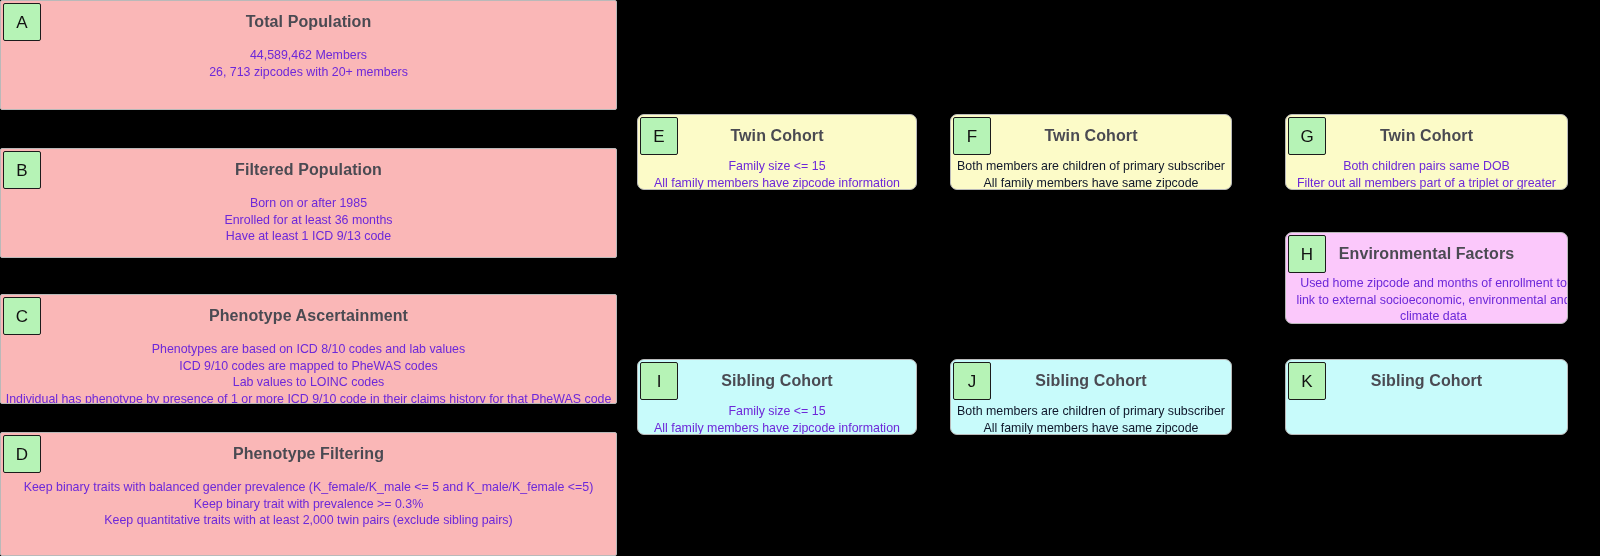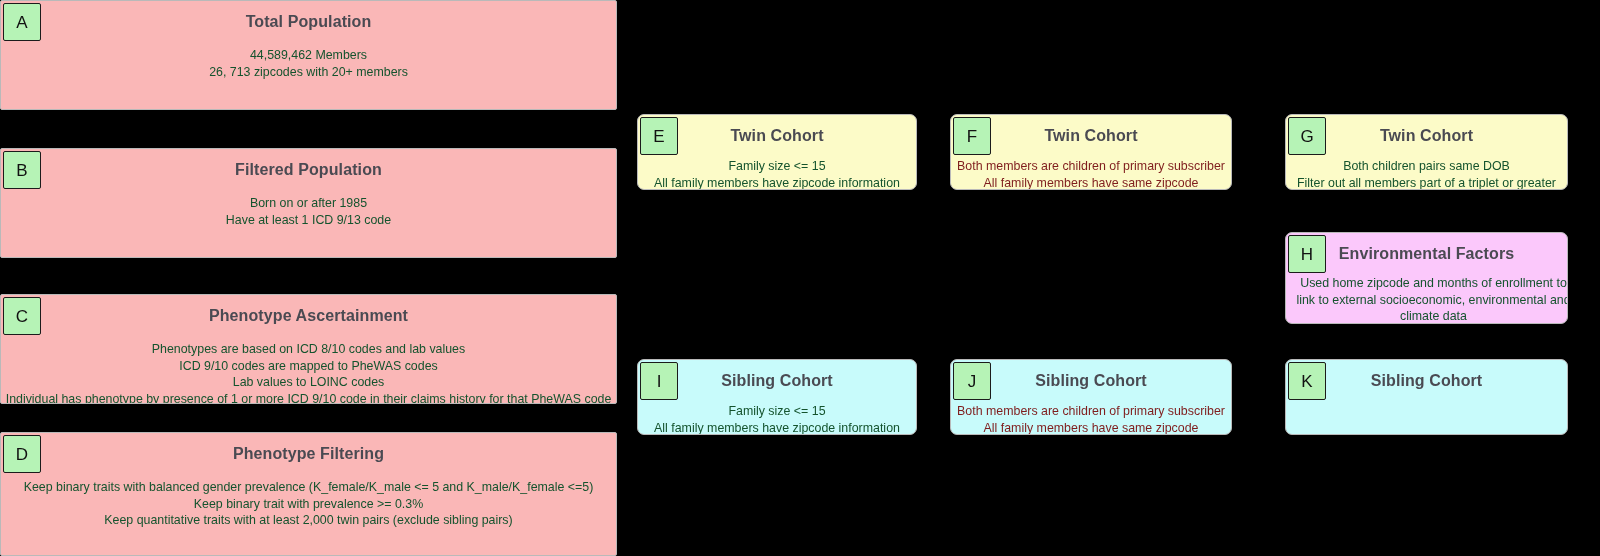--- a/index.html
+++ b/index.html
@@ -60,24 +60,24 @@
     font-size: 16px;
     font-weight: bold;
     color: #4a4a52;
     letter-spacing: .1px;
   }
 
   .lines {
     width: 100%;
     text-align: center;
     font-size: 12.4px;
-    color: #14532d;
+    color: #6d28d9;
     line-height: 16.5px;
   }
-  .lines.muted { color: #7f1d1d; }
+  .lines.muted { color: #0f172a; }
   .lines .ln { display: block; white-space: nowrap; }
 
   
   .col-left { left: 0; width: 617px; }
   #box-a { top: 0;   height: 110px; }
   #box-b { top: 148px; height: 110px; }
   #box-c { top: 294px; height: 110px; }
   #box-d { top: 432px; height: 124px; }
 
   #box-a .title, #box-b .title, #box-c .title, #box-d .title { margin-top: 12px; }
@@ -112,20 +112,21 @@
         <span class="ln">44,589,462 Members</span>
         <span class="ln">26, 713 zipcodes with 20+ members</span>
       </div>
   </div>
 
   <div class="panel pink sq col-left" id="box-b">
     <span class="badge">B</span>
     <div class="title">Filtered Population</div>
     <div class="lines">
         <span class="ln">Born on or after 1985</span>
+        <span class="ln">Enrolled for at least 36 months</span>
         <span class="ln">Have at least 1 ICD 9/13 code</span>
       </div>
   </div>
 
   <div class="panel pink sq col-left" id="box-c">
     <span class="badge">C</span>
     <div class="title">Phenotype Ascertainment</div>
     <div class="lines">
         <span class="ln">Phenotypes are based on ICD 8/10 codes and lab values</span>
         <span class="ln">ICD 9/10 codes are mapped to PheWAS codes</span>

